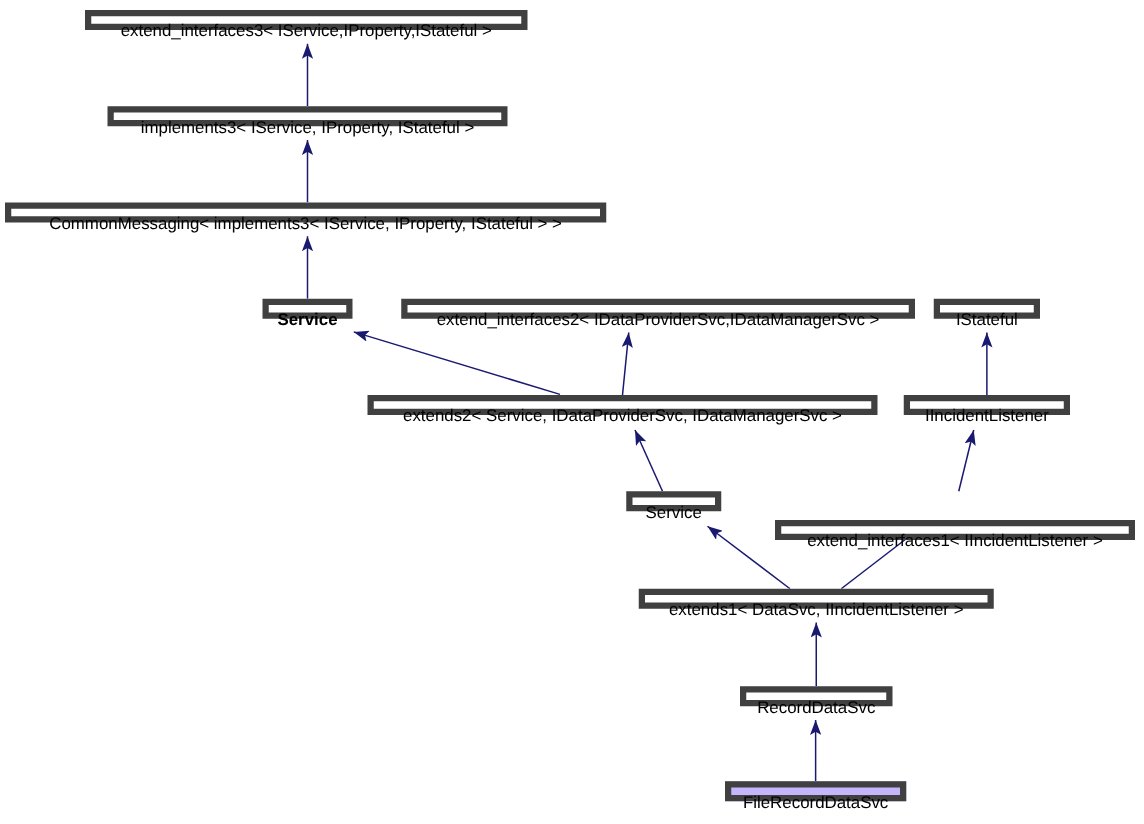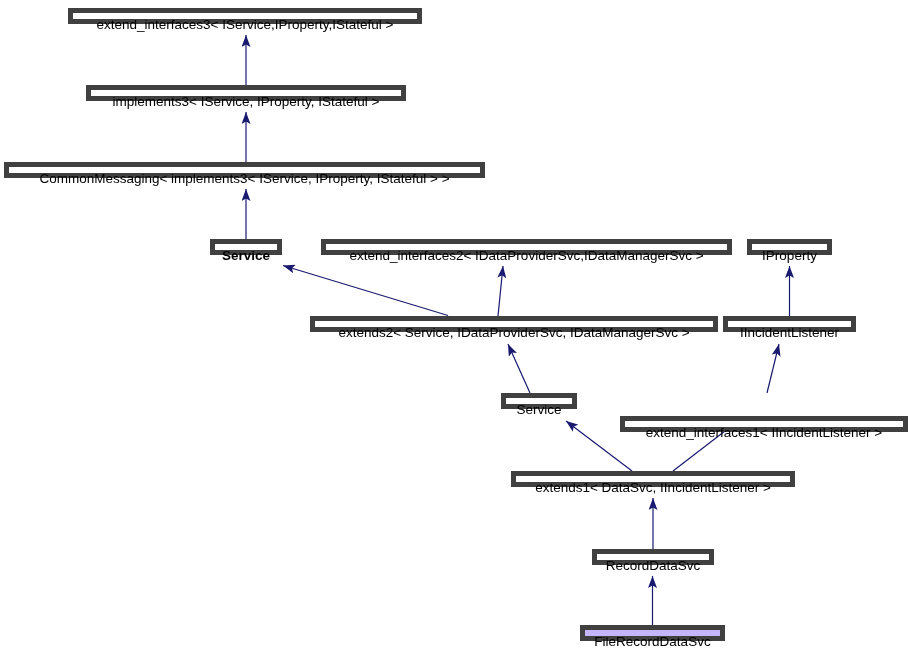--- a/index.html
+++ b/index.html
@@ -31,21 +31,21 @@
   .node.hl { background: #c4b5fd; }
   .edge { stroke: #191970; stroke-width: 1.2; fill: none; }
 
   
   .n0  { left: 68px;  top: 8px;   width: 354px; }
   .n1  { left: 86px;  top: 85px;  width: 320px; }
   .n2  { left: 4px;   top: 162px; width: 481px; }
   .n3  { left: 210px; top: 239px; width: 72px; font-weight: bold;  }
   .n4  { left: 321px; top: 239px; width: 411px; }
   .n5  { left: 747px; top: 239px; width: 85px;  }
-  .n6  { left: 294px; top: 316px; width: 408px; margin-left: 16px; }
+  .n6  { left: 294px; top: 316px; width: 408px; }
   .n7  { left: 723px; top: 316px; width: 133px; }
   .n8  { left: 501px; top: 393px; width: 76px;  }
   .n9  { left: 620px; top: 416px; width: 288px; }
   .n10 { left: 511px; top: 471px; width: 284px; }
   .n11 { left: 592px; top: 549px; width: 122px; }
   .n12 { left: 580px; top: 625px; width: 145px; }
 </style>
 </head>
 <body>
 
@@ -69,21 +69,21 @@
     <line class="edge" x1="673" y1="471" x2="738" y2="421" marker-end="url(#arrow)"></line>
     <line class="edge" x1="653" y1="549" x2="653" y2="498" marker-end="url(#arrow)"></line>
     <line class="edge" x1="652.5" y1="625" x2="652.5" y2="576" marker-end="url(#arrow)"></line>
   </svg>
 
   <div class="node n0">extend_interfaces3&lt; IService,IProperty,IStateful &gt;</div>
   <div class="node n1">implements3&lt; IService, IProperty, IStateful &gt;</div>
   <div class="node n2">CommonMessaging&lt; implements3&lt; IService, IProperty, IStateful &gt; &gt;</div>
   <div class="node n3">Service</div>
   <div class="node n4">extend_interfaces2&lt; IDataProviderSvc,IDataManagerSvc &gt;</div>
-  <div class="node n5">IProperty</div>
+  <div class="node n5">IStateful</div>
   <div class="node n6">extends2&lt; Service, IDataProviderSvc, IDataManagerSvc &gt;</div>
   <div class="node n7">IIncidentListener</div>
   <div class="node n8">Service</div>
   <div class="node n9">extend_interfaces1&lt; IIncidentListener &gt;</div>
   <div class="node n10">extends1&lt; DataSvc, IIncidentListener &gt;</div>
   <div class="node n11">RecordDataSvc</div>
   <div class="node n12 hl">FileRecordDataSvc</div>
 
 </div>
 

